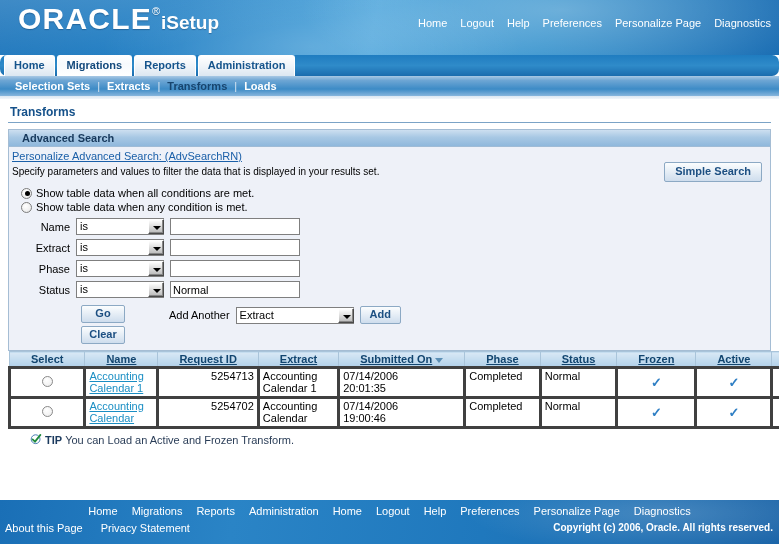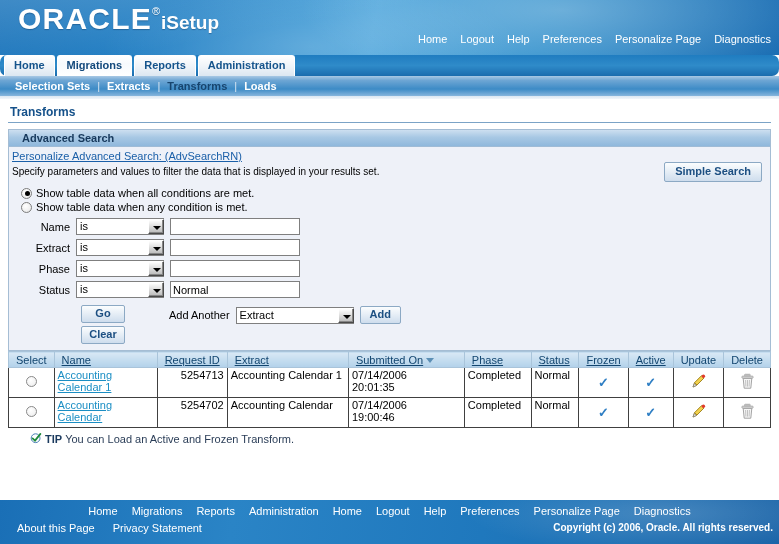--- a/index.html
+++ b/index.html
@@ -53,21 +53,21 @@
     font-weight: normal;
   }
   .logo .prod {
     font-size: 19px;
     letter-spacing: 0;
     font-weight: bold;
     margin-left: 1px;
   }
   .global-nav {
     position: absolute;
-    right: 8px; top: 33px;
+    right: 8px; top: 17px;
     z-index: 3;
     white-space: nowrap;
   }
   .global-nav a {
     color: #ffffff;
     text-decoration: none;
     font-size: 11px;
     margin-left: 13px;
   }
   .global-nav a:first-child { margin-left: 0; }
@@ -312,36 +312,36 @@
   
   table.results {
     width: 100%;
     border-collapse: collapse;
     font-size: 11px;
   }
   table.results th {
     background: linear-gradient(180deg, #d9e8f5 0%, #c3dcef 55%, #b2d1ea 100%);
     border: 1px solid #a9c4da;
     color: #12456f;
-    font-weight: normal;
+    font-weight: bold;
     font-size: 11px;
     text-align: left;
-    padding: 1px 7px;
+    padding: 1px 21px;
     height: 16px;
     white-space: nowrap;
     margin-left: 20px;
   }
   table.results th.colhdr-link span.hl {
     text-decoration: underline;
     cursor: pointer;
   }
   table.results th.num { text-align: left; }
   table.results th.ctr { text-align: center; }
   table.results td {
-    border: 1px solid #404040;
+    border: 3px solid #404040;
     padding: 1px 3px;
     vertical-align: top;
     height: 30px;
     background: #ffffff;
     color: #000;
   }
   table.results td.ctr { text-align: center; vertical-align: middle; }
   table.results td.num { text-align: right; }
   .row-link {
     color: #1a8ec4;
@@ -406,21 +406,20 @@
   .footer-nav a {
     color: #ffffff;
     text-decoration: none;
     margin: 0 7px;
     font-size: 11px;
   }
   .footer-bottom {
     position: relative;
     margin-top: 5px;
     height: 16px;
-    margin-left: 12px;
   }
   .footer-left {
     position: absolute;
     left: 5px; top: 0;
     white-space: nowrap;
   }
   .footer-left a {
     color: #ffffff;
     text-decoration: none;
     font-size: 11px;

